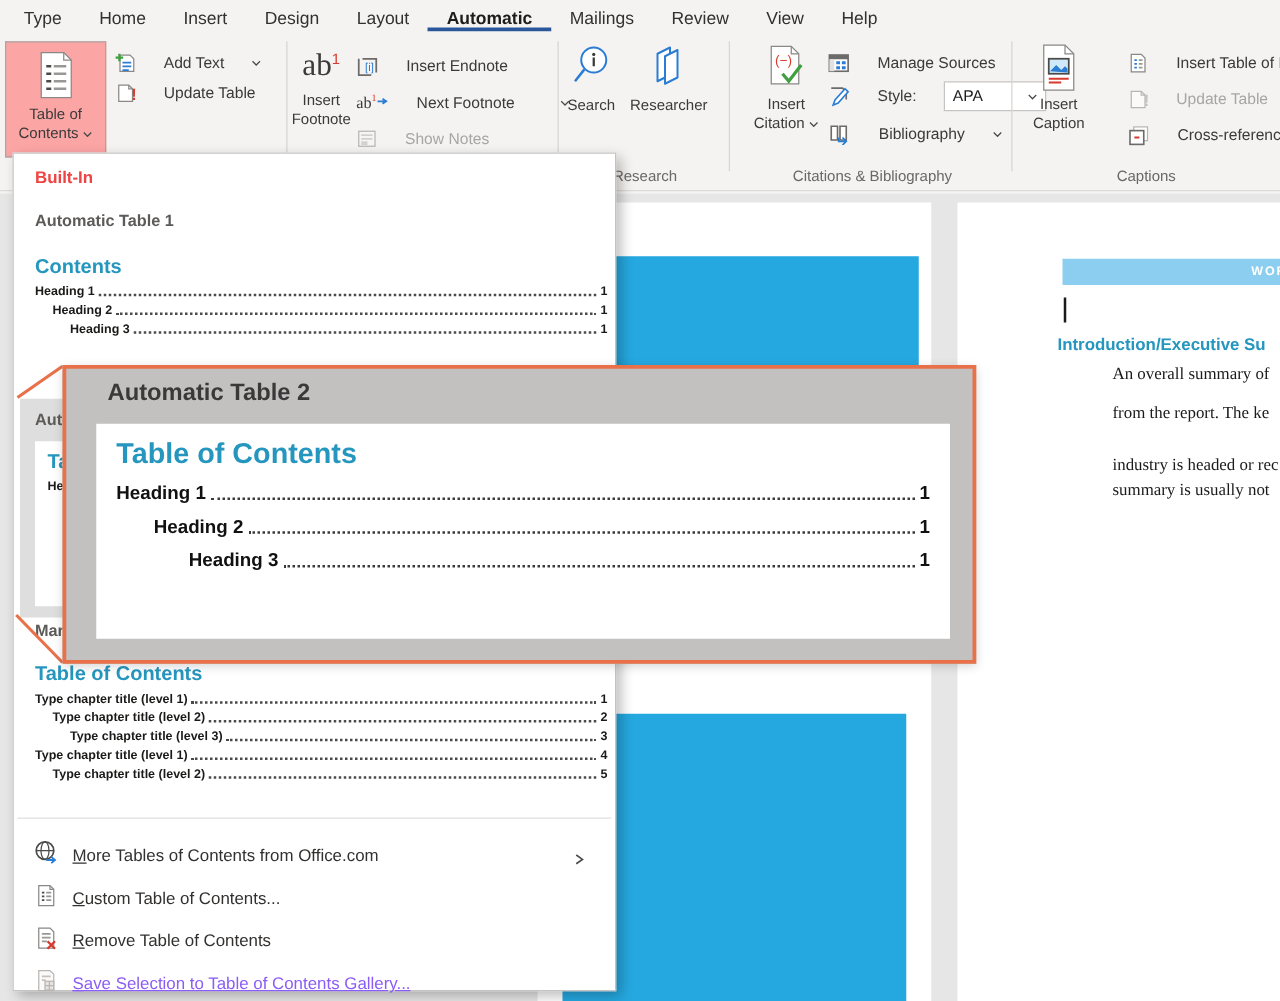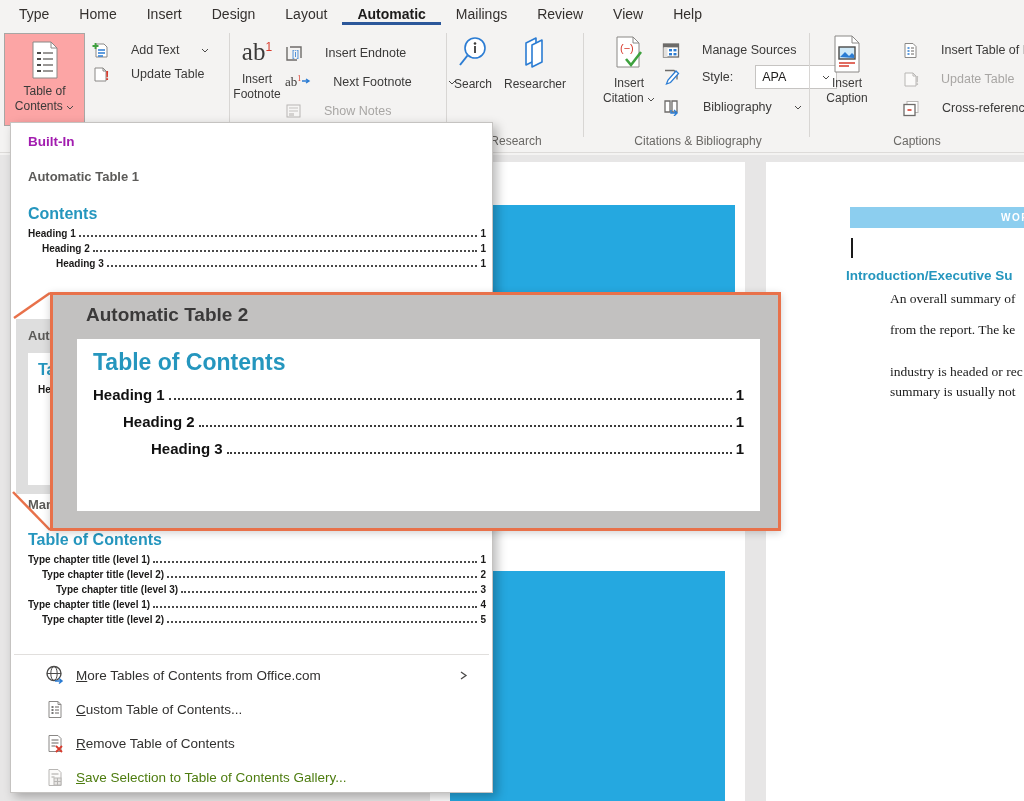--- a/index.html
+++ b/index.html
@@ -36,37 +36,37 @@
   .page1 { left:430px; width:315px; }
   .page2 { left:766px; width:258px; }
   .imgrect { position:absolute; background:#25a8e0; }
   .banner { position:absolute; left:84px; top:45px; width:200px; height:21px; background:#8cceef; }
   .banner span { position:absolute; left:151px; top:5px; color:#fff; font-size:10px; font-weight:700; letter-spacing:1.5px; }
   .cursorbar { position:absolute; left:85px; top:76px; width:1.5px; height:20px; background:#1a1a1a; }
   .doc-h { position:absolute; left:80px; top:106px; color:#2596be; font-size:13.5px; font-weight:700; white-space:nowrap; }
   .doc-line { position:absolute; left:124px; font-family:"Liberation Serif", serif; font-size:13.5px; color:#1a1a1a; white-space:nowrap; }
   
   .dd { position:absolute; left:10px; top:122px; width:483px; height:671px; background:#fff; border:1px solid #c5c3c1; box-shadow:4px 4px 10px rgba(0,0,0,.28); z-index:5; }
-  .dd-header { position:absolute; left:17px; top:11px; font-size:13.5px; font-weight:700; color:#a21caf; }
+  .dd-header { position:absolute; left:17px; top:11px; font-size:13.5px; font-weight:700; color:#ef4444; }
   .gal-label { font-size:13px; font-weight:700; color:#5c5b59; }
   .toc-prev { position:absolute; }
   .toc-h { color:#2596be; font-size:16px; font-weight:600; margin-bottom:5px; white-space:nowrap; }
   .toc-row { display:flex; align-items:flex-end; font-size:10px; color:#1b1a19; margin-top:4px; font-weight:600; white-space:nowrap; }
   .toc-row.b { font-weight:700; }
   .toc-row .ldr { flex:1; border-bottom:2px dotted #4a4a4a; margin:0 3px 2px 3px; }
   .ind1 { padding-left:14px; } .ind2 { padding-left:28px; }
   .hoveritem { position:absolute; left:5px; top:196px; width:473px; height:175px; background:#dedede; }
   .hoveritem .whitebox { position:absolute; left:12px; top:34px; width:449px; height:132px; background:#fff; padding:8px 10px; }
   .dd-sep { position:absolute; left:3px; right:3px; top:531px; height:1px; background:#e1dfdd; }
   .menu { position:absolute; left:0; right:0; top:535px; }
-  .mi { display:flex; align-items:center; height:34px; padding:0 24px 0 15px; font-size:13.5px; color:#323130; cursor:default;margin-left:18px; }
+  .mi { display:flex; align-items:flex-end; height:34px; padding:0 24px 0 15px; font-size:13.5px; color:#323130; cursor:default; }
   .mi .ic { width:22px; display:flex; justify-content:center; }
   .mi .mi-label { margin-left:10px; flex:1; white-space:nowrap; }
   .mi .accel { text-decoration:underline; }
-  .mi.disabled { color:#4d7c0f; }
+  .mi.disabled { color:#8b5cf6;text-decoration:underline; }
   .subarrow { width:9px; height:9px; }
   
   .callout { position:absolute; left:50px; top:292px; width:731px; height:239px; background:#c2c1c0; border:3px solid #e8714a; z-index:10; box-shadow:0 2px 8px rgba(0,0,0,.18); }
   .callout .co-title { position:absolute; left:33px; top:9px; font-size:19px; font-weight:700; color:#3a3939; }
   .callout .co-box { position:absolute; left:24px; top:44px; width:683px; height:172px; background:#fff; padding:10px 16px; }
   .co-h { color:#2596be; font-size:23px; font-weight:600; }
   .co-row { display:flex; align-items:flex-end; font-size:15px; font-weight:600; color:#111; margin-top:10px; white-space:nowrap; }
   .co-row.b { font-weight:700; }
   .co-row .ldr { flex:1; border-bottom:2.5px dotted #3a3a3a; margin:0 4px 3px 4px; }
   .co-ind1 { padding-left:30px; } .co-ind2 { padding-left:58px; }

